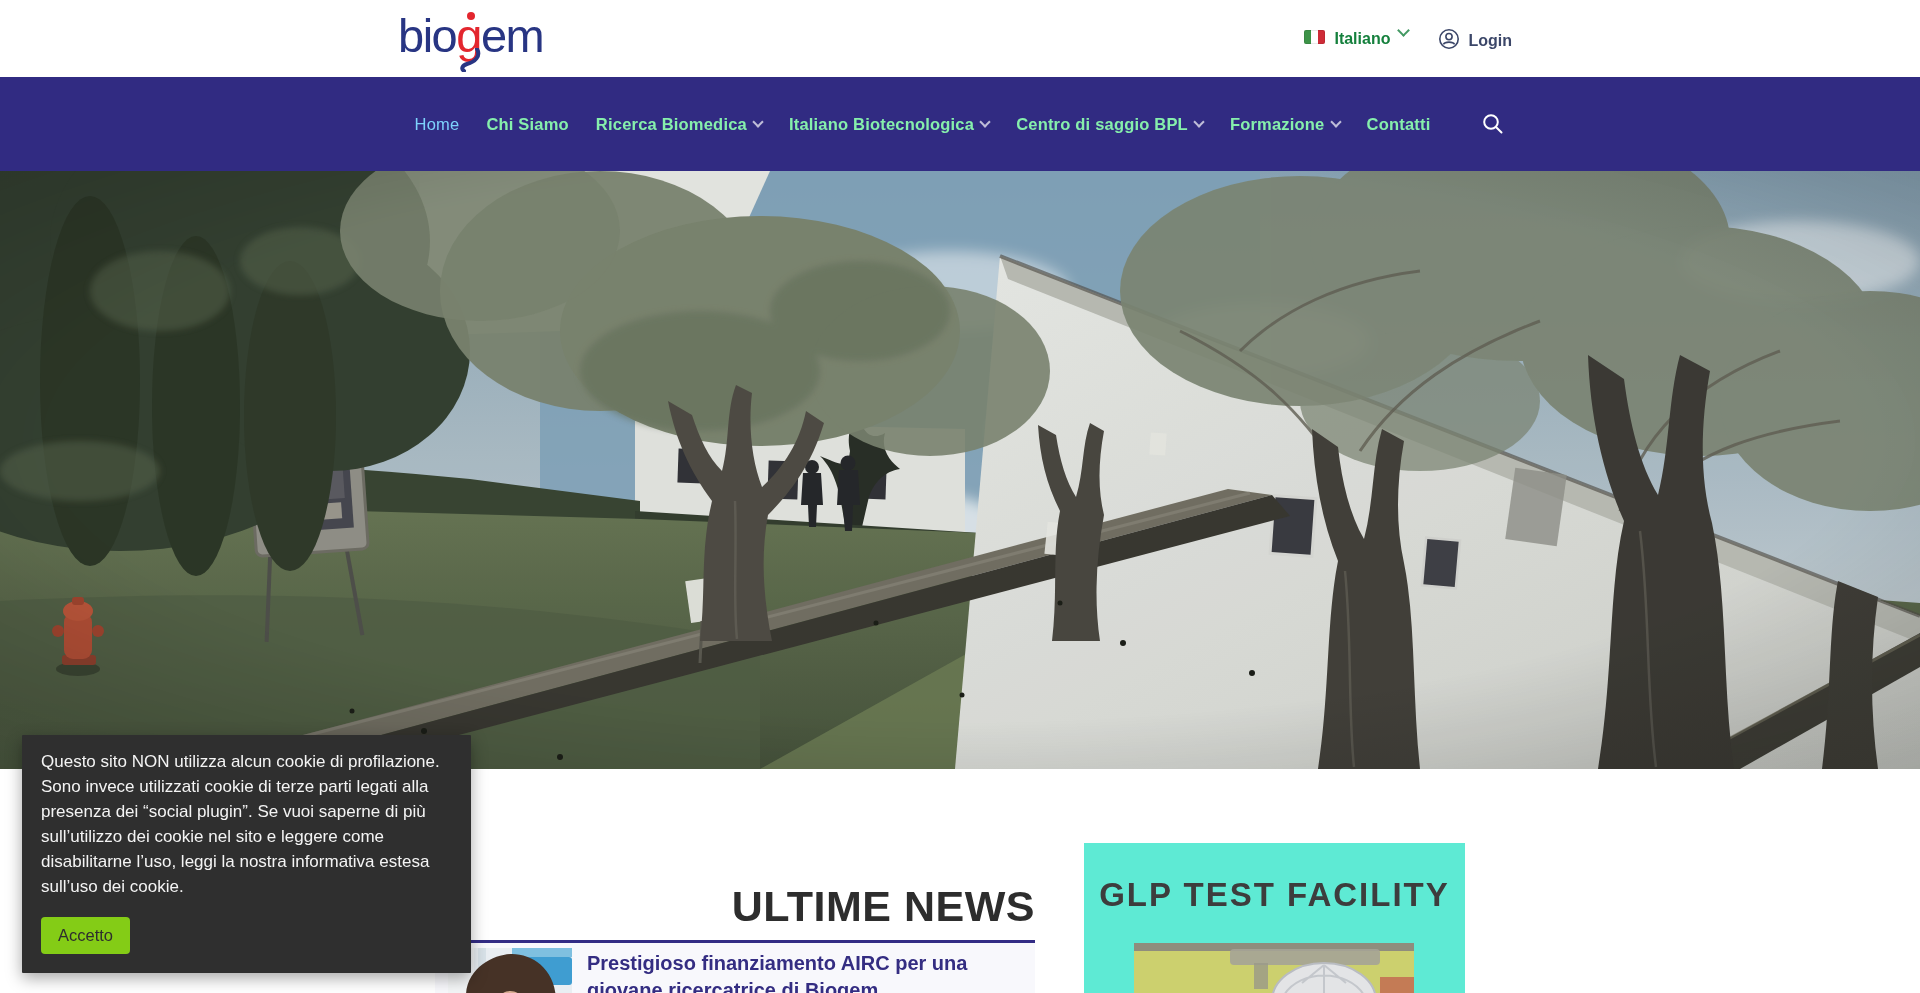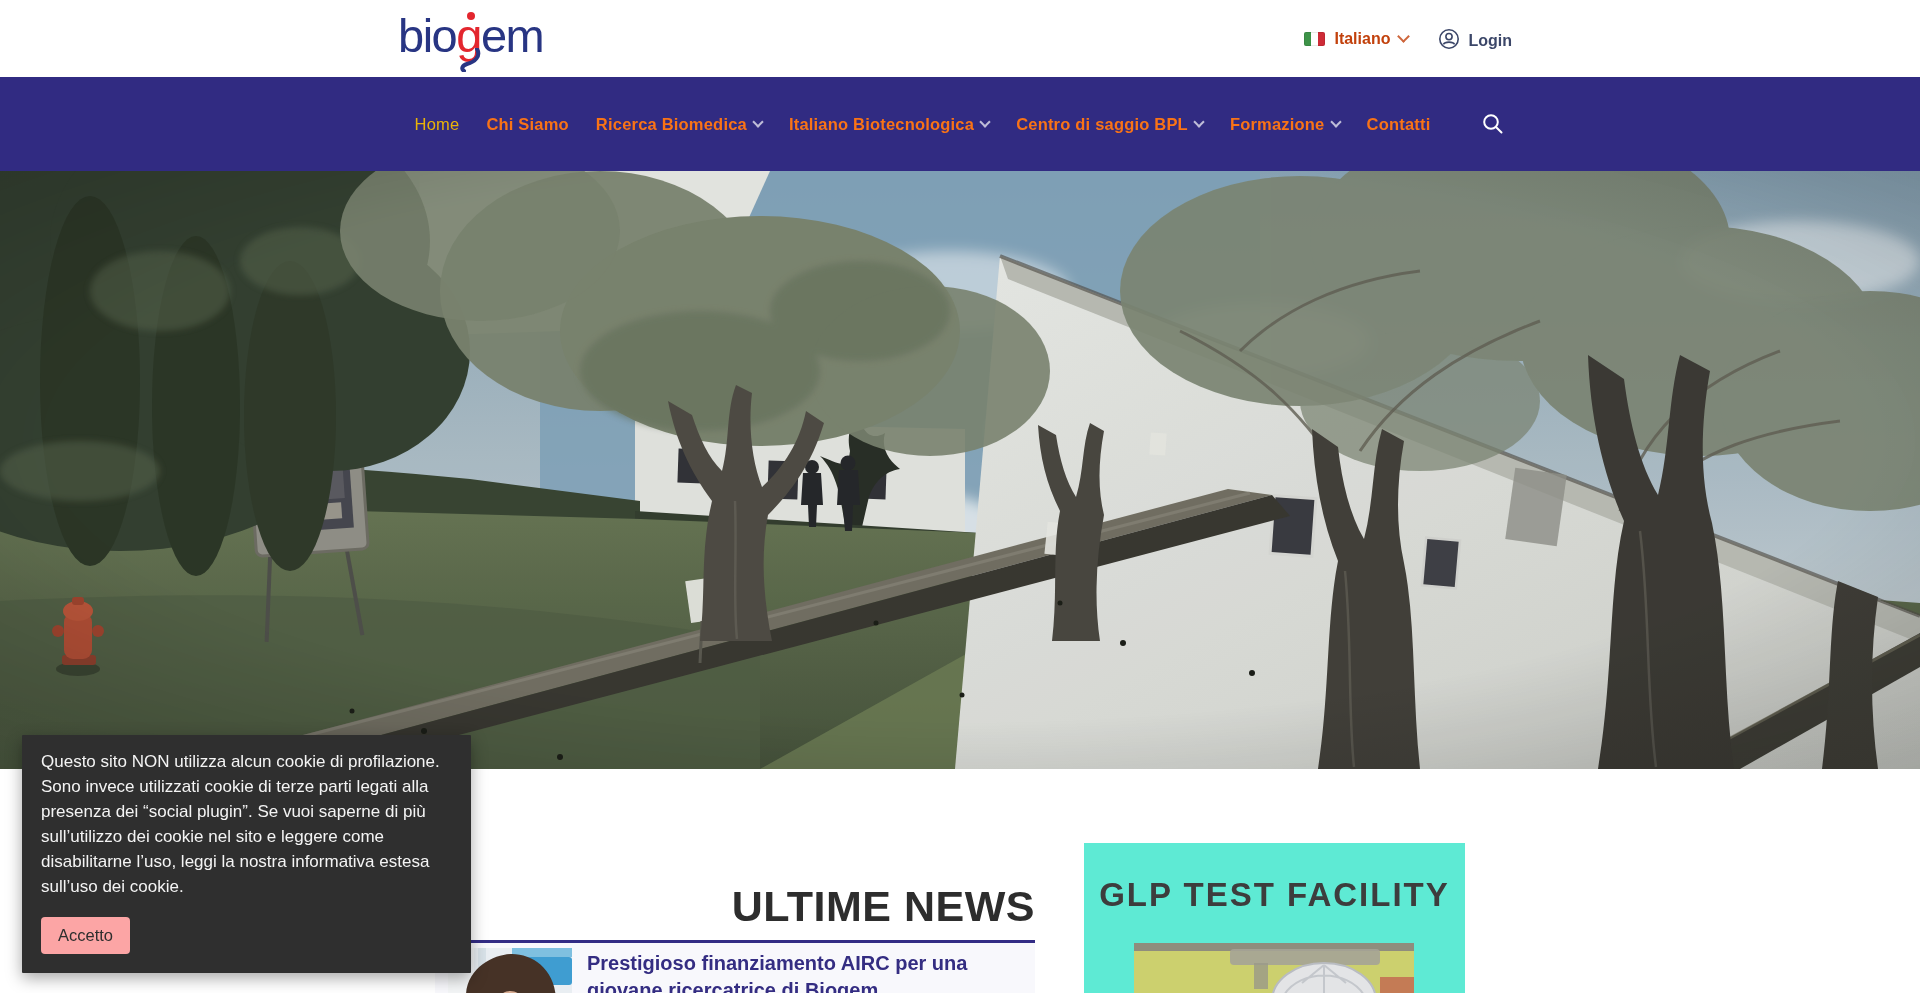--- a/index.html
+++ b/index.html
@@ -9,33 +9,33 @@
   }
   
   .topbar{position:absolute;left:0;top:0;width:1920px;height:77px;background:#ffffff;z-index:30;}
   .logo{position:absolute;left:398px;top:8px;height:62px;display:flex;align-items:flex-start;
         font-size:47px;font-weight:400;letter-spacing:-1.5px;line-height:56px;cursor:pointer;}
   .logo .blue{color:#283583;}
   .logo .gwrap{position:relative;color:#e3262e;}
   .logo .gdot{position:absolute;left:11px;top:4px;width:8px;height:8px;border-radius:50%;background:#e3262e;}
   .logo .gtail{position:absolute;left:3px;top:40px;}
   .topbar-right{position:absolute;right:408px;top:0;height:77px;display:flex;align-items:center;gap:30px;}
-  .lang{display:flex;align-items:center;gap:9px;color:#c2410c;font-size:16px;font-weight:600;cursor:pointer;}
+  .lang{display:flex;gap:9px;color:#15803d;font-size:16px;font-weight:600;cursor:pointer;}
   .flag{width:21px;height:14px;border-radius:2px;
         background:linear-gradient(to right,#3d9348 0 33%,#ffffff 33% 66%,#ce2b37 66% 100%);
         box-shadow:0 0 0 1px rgba(0,0,0,.08) inset;}
   .chev{display:inline-block;width:7px;height:7px;border-right:2px solid currentColor;border-bottom:2px solid currentColor;
         transform:rotate(45deg);margin-top:-4px;opacity:.8;}
   .login{display:flex;align-items:flex-end;gap:8px;color:#3b4668;font-size:16px;font-weight:600;cursor:pointer;}
   
   .nav{position:absolute;left:0;top:77px;width:1920px;height:94px;background:#312b82;z-index:30;}
   .nav-inner{height:100%;display:flex;align-items:center;justify-content:center;gap:27px;}
-  .nav-item{display:flex;align-items:center;gap:7px;color:#f97316;font-size:16.5px;font-weight:600;
+  .nav-item{display:flex;align-items:center;gap:7px;color:#86efac;font-size:16.5px;font-weight:600;
             letter-spacing:.2px;cursor:pointer;white-space:nowrap;}
-  .nav-item.active{color:#eab308;font-weight:500;align-items:flex-end;}
+  .nav-item.active{color:#7dd3fc;font-weight:500;align-items:flex-end;}
   .nav-item .chev{border-color:#cfcde2;width:6px;height:6px;opacity:.9;}
   .nav-search{margin-left:24px;cursor:pointer;display:flex;align-items:center;}
   
   .hero{position:absolute;left:0;top:171px;width:1920px;height:598px;overflow:hidden;background:#8ba3b2;}
   .hero svg{display:block;}
   
   .content{position:absolute;left:0;top:769px;width:1920px;height:224px;background:#ffffff;}
   .news-title{position:absolute;left:435px;top:846px;width:600px;text-align:right;
               font-size:43px;font-weight:700;color:#2d2d2d;letter-spacing:.5px;}
   .news-card{position:absolute;left:435px;top:940px;width:600px;height:120px;
@@ -43,21 +43,21 @@
   .news-thumb{position:absolute;left:13px;top:5px;width:124px;height:110px;overflow:hidden;background:#dfe8ee;}
   .news-card-title{position:absolute;left:152px;top:7px;width:440px;
                    font-size:20px;line-height:27px;font-weight:700;color:#342d82;}
   .glp-panel{position:absolute;left:1084px;top:843px;width:381px;height:150px;background:#5eead4;}
   .glp-title{margin-top:33px;text-align:center;font-size:33px;font-weight:700;color:#3d3d3d;letter-spacing:2px;}
   .glp-photo{position:absolute;left:50px;top:100px;width:280px;height:60px;overflow:hidden;background:#ccd06e;cursor:pointer;}
   
   .cookie{position:absolute;left:22px;top:735px;width:449px;height:238px;background:#2f2f2f;border-radius:1px;
           box-shadow:0 5px 16px rgba(0,0,0,.35);z-index:50;box-sizing:border-box;padding:14px 19px;}
   .cookie-text{color:#f4f4f4;font-size:17px;line-height:25px;font-weight:400;}
-  .cookie-btn{position:absolute;left:19px;top:182px;background:#fca5a5;color:#2e2e2e;border:none;border-radius:4px;
+  .cookie-btn{position:absolute;left:19px;top:182px;background:#84cc16;color:#2e2e2e;border:none;border-radius:4px;
               padding:9px 17px;font-size:16.5px;font-family:"Liberation Sans",sans-serif;cursor:pointer;}
 </style>
 </head>
 <body>
 
 <header class="topbar">
   <div class="logo">
     <span class="blue">bio</span>
       <span class="gwrap"><span>g</span><span class="gdot"></span><svg class="gtail" width="24" height="24" viewBox="0 0 24 24">
           <path d="M18,1 C22,8 16,14 8,16 C3,17.5 2,21 5,23" stroke="#283583" stroke-width="4" fill="none" stroke-linecap="round"></path>

